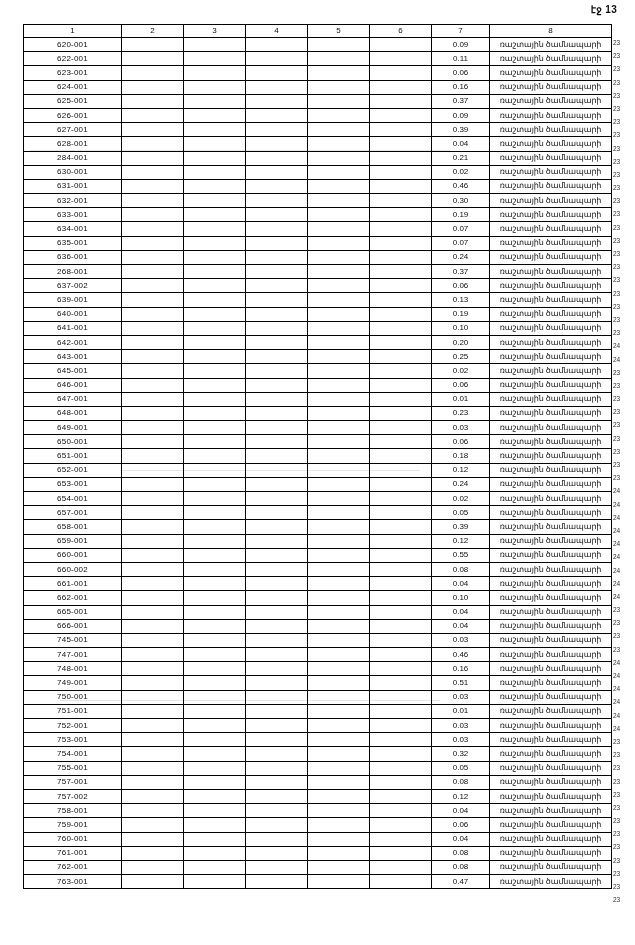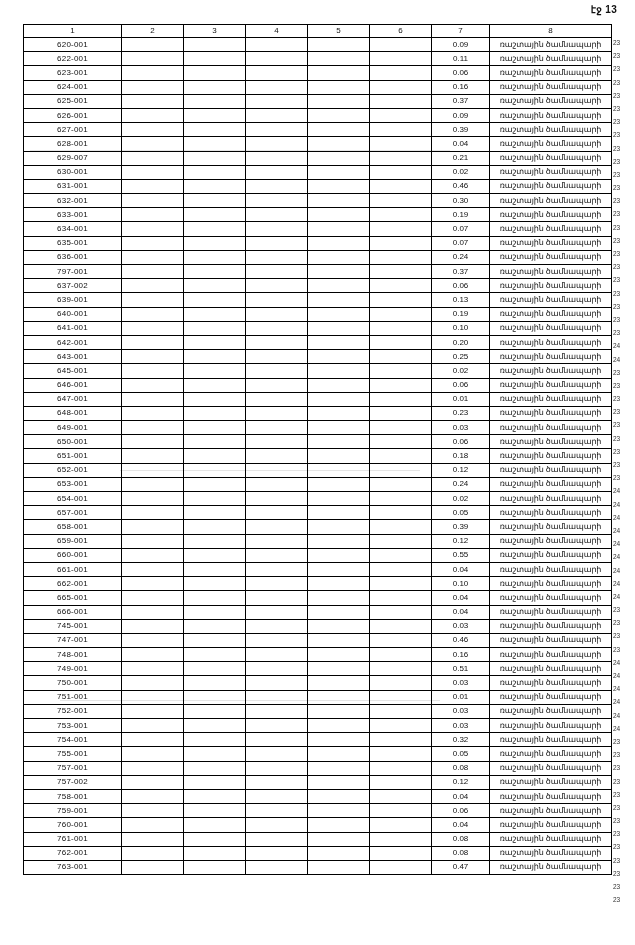--- a/index.html
+++ b/index.html
@@ -204,21 +204,21 @@
             <td class="cell-code">628-001</td>
             <td class="cell-num"></td>
             <td class="cell-num"></td>
             <td class="cell-num"></td>
             <td class="cell-num"></td>
             <td class="cell-num"></td>
             <td class="cell-num">0.04</td>
             <td class="cell-text">ռաշտային ծամնապարի</td>
           </tr>
           <tr>
-            <td class="cell-code">629-007</td>
+            <td class="cell-code">284-001</td>
             <td class="cell-num"></td>
             <td class="cell-num"></td>
             <td class="cell-num"></td>
             <td class="cell-num"></td>
             <td class="cell-num"></td>
             <td class="cell-num">0.21</td>
             <td class="cell-text">ռաշտային ծամնապարի</td>
           </tr>
           <tr>
             <td class="cell-code">630-001</td>
@@ -284,21 +284,21 @@
             <td class="cell-code">636-001</td>
             <td class="cell-num"></td>
             <td class="cell-num"></td>
             <td class="cell-num"></td>
             <td class="cell-num"></td>
             <td class="cell-num"></td>
             <td class="cell-num">0.24</td>
             <td class="cell-text">ռաշտային ծամնապարի</td>
           </tr>
           <tr>
-            <td class="cell-code">797-001</td>
+            <td class="cell-code">268-001</td>
             <td class="cell-num"></td>
             <td class="cell-num"></td>
             <td class="cell-num"></td>
             <td class="cell-num"></td>
             <td class="cell-num"></td>
             <td class="cell-num">0.37</td>
             <td class="cell-text">ռաշտային ծամնապարի</td>
           </tr>
           <tr>
             <td class="cell-code">637-002</td>
@@ -491,20 +491,30 @@
             <td class="cell-text">ռաշտային ծամնապարի</td>
           </tr>
           <tr>
             <td class="cell-code">660-001</td>
             <td class="cell-num"></td>
             <td class="cell-num"></td>
             <td class="cell-num"></td>
             <td class="cell-num"></td>
             <td class="cell-num"></td>
             <td class="cell-num">0.55</td>
+            <td class="cell-text">ռաշտային ծամնապարի</td>
+          </tr>
+          <tr>
+            <td class="cell-code">660-002</td>
+            <td class="cell-num"></td>
+            <td class="cell-num"></td>
+            <td class="cell-num"></td>
+            <td class="cell-num"></td>
+            <td class="cell-num"></td>
+            <td class="cell-num">0.08</td>
             <td class="cell-text">ռաշտային ծամնապարի</td>
           </tr>
           <tr>
             <td class="cell-code">661-001</td>
             <td class="cell-num"></td>
             <td class="cell-num"></td>
             <td class="cell-num"></td>
             <td class="cell-num"></td>
             <td class="cell-num"></td>
             <td class="cell-num">0.04</td>

